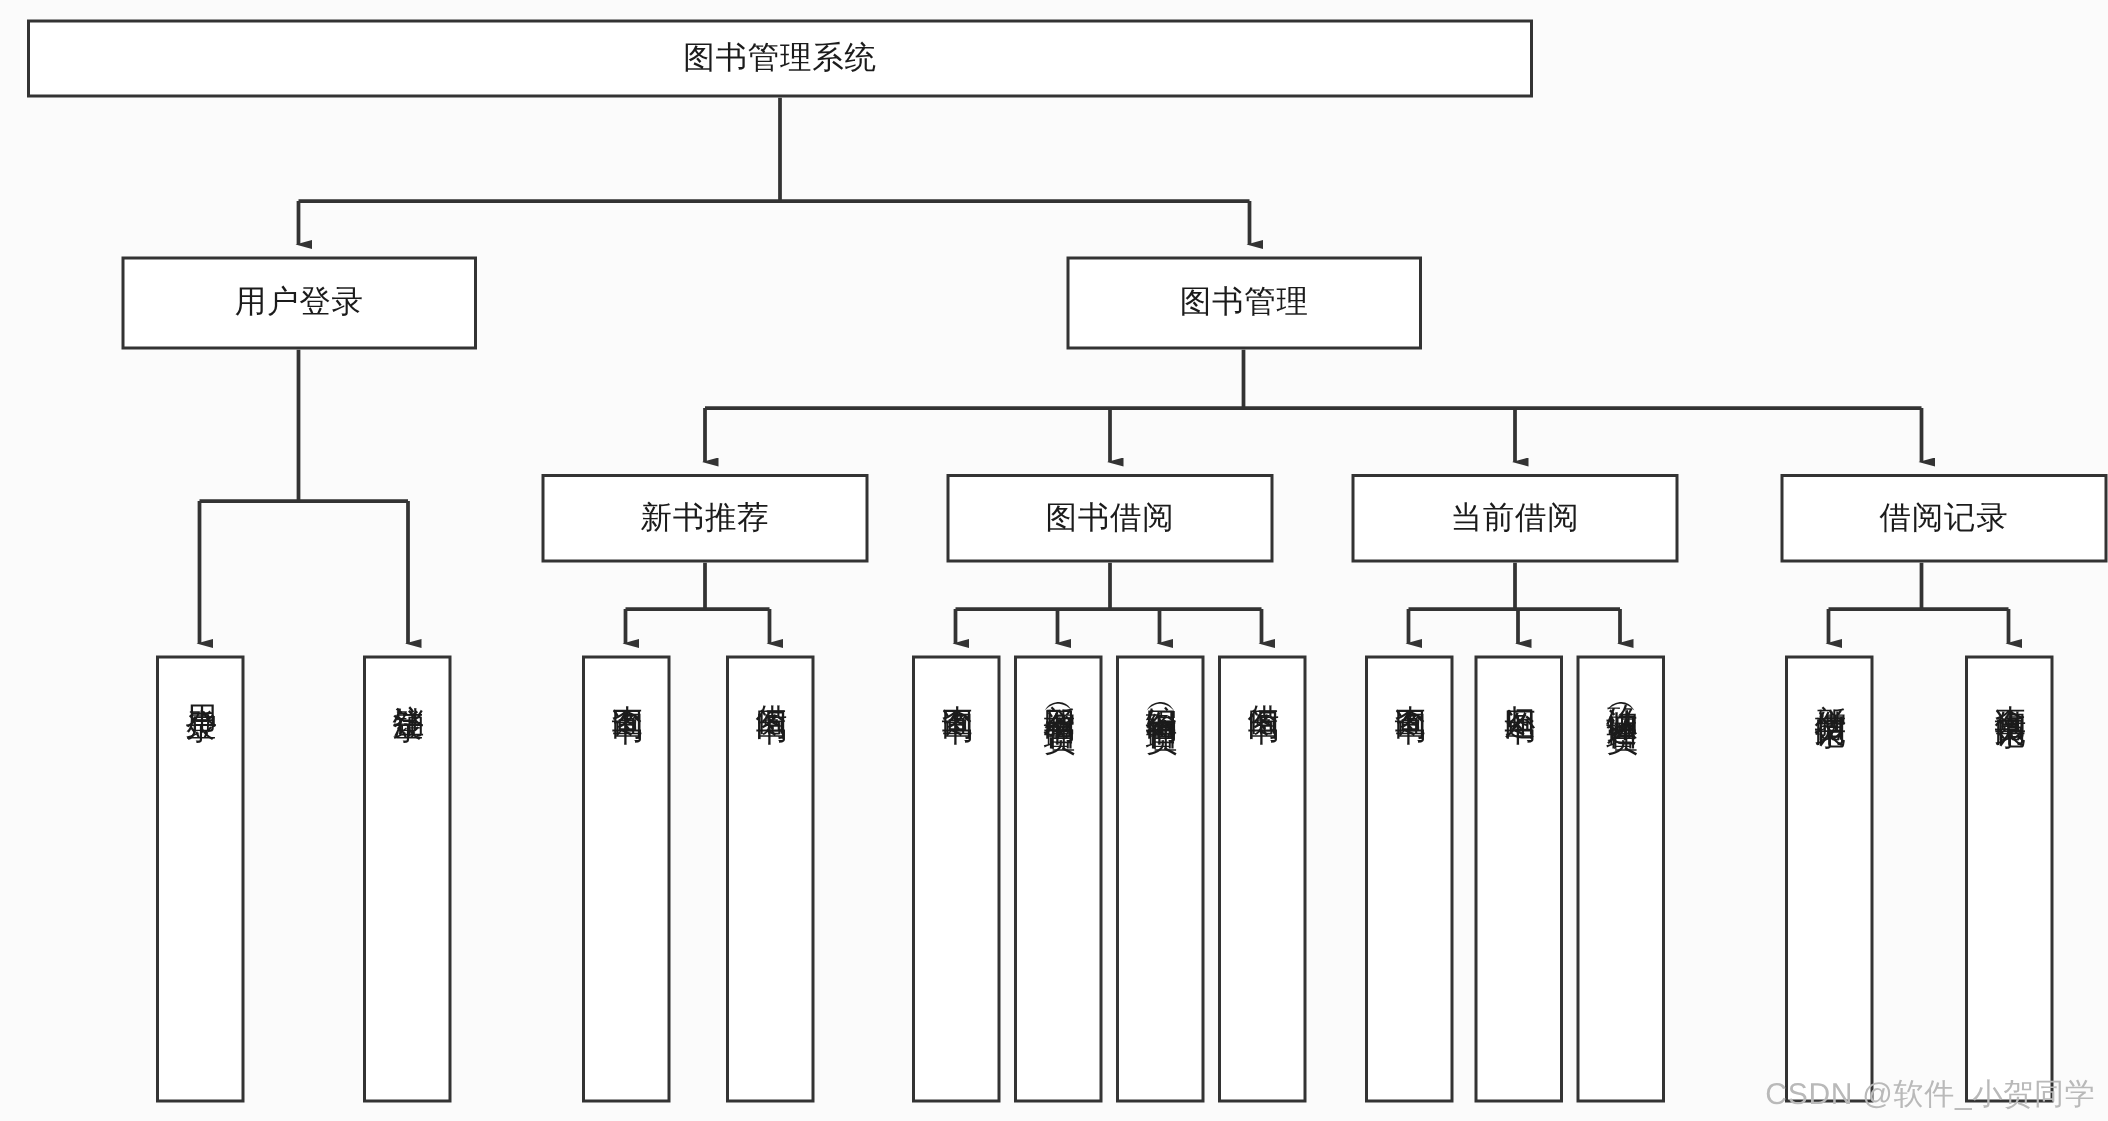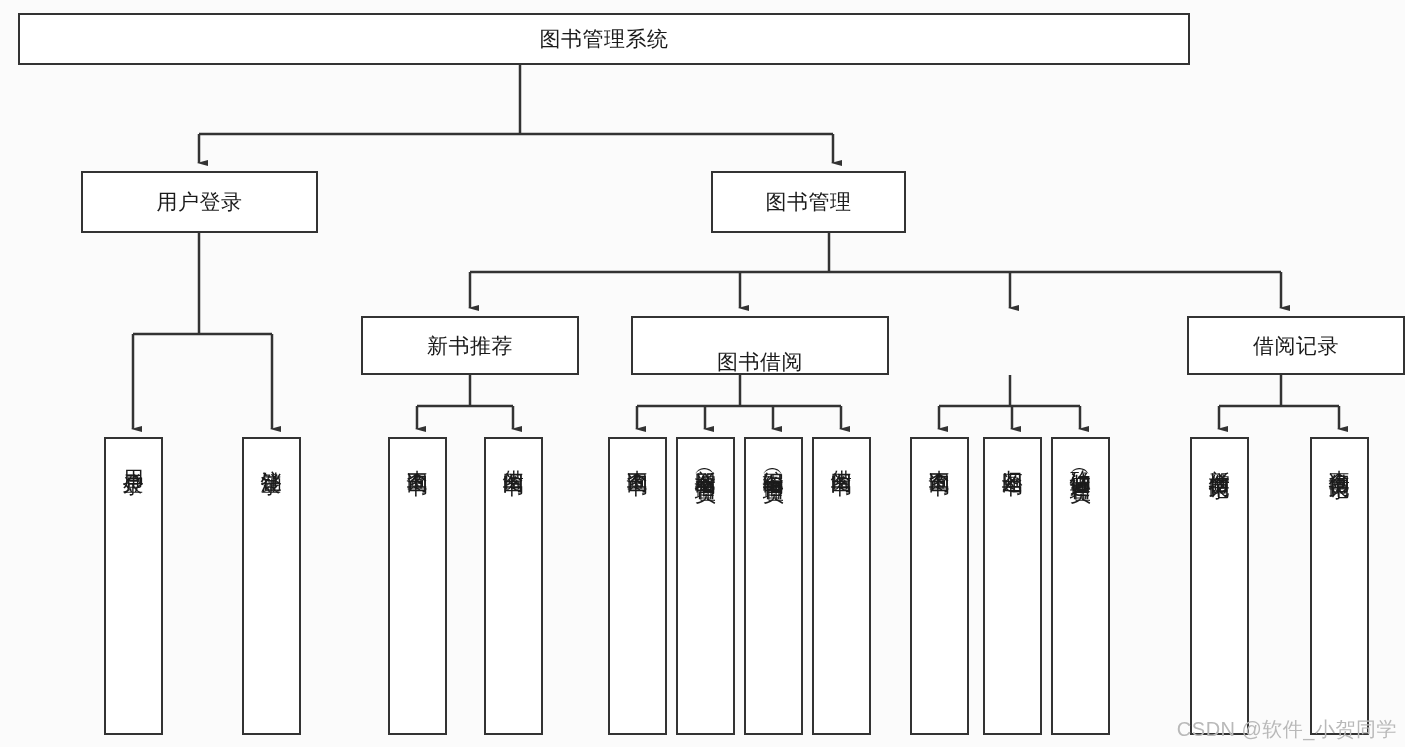--- a/index.html
+++ b/index.html
@@ -114,36 +114,39 @@
       <path d="M1012,406 L1012,429" marker-end="url(#arrow)"></path>
       <path d="M1080,406 L1080,429" marker-end="url(#arrow)"></path>
 
       <path d="M1281,375 L1281,406"></path>
       <path d="M1219,406 L1339,406"></path>
       <path d="M1219,406 L1219,429" marker-end="url(#arrow)"></path>
       <path d="M1339,406 L1339,429" marker-end="url(#arrow)"></path>
     </g>
   </svg>
 
-  <div class="node-box" id="root-node" style="left: 18px; top: 13px; width: 1172px; height: 52px;">
+  <div class="node-box" id="root-node" style="left: 18px; top: 13px; width: 1004px; height: 52px;">
     <span class="node-label-h">图书管理系统</span>
   </div>
 
   <div class="node-box" id="l2-0" style="left: 81px; top: 171px; width: 237px; height: 62px;">
     <span class="node-label-h">用户登录</span>
   </div>
-  <div class="node-box" id="l2-1" style="left: 711px; top: 171px; width: 195px; height: 62px;">
+  <div class="node-box" id="l2-1" style="left: 711px; top: 171px; width: 237px; height: 62px;">
     <span class="node-label-h">图书管理</span>
   </div>
 
   <div class="node-box" id="l3-0" style="left: 361px; top: 316px; width: 218px; height: 59px;">
     <span class="node-label-h">新书推荐</span>
   </div>
-  <div class="node-box" id="l3-1" style="left: 631px; top: 316px; width: 258px; height: 59px; align-items: flex-end;">
+  <div class="node-box" id="l3-1" style="left: 631px; top: 316px; width: 218px; height: 59px;">
     <span class="node-label-h">图书借阅</span>
+  </div>
+  <div class="node-box" id="l3-2" style="left: 901px; top: 316px; width: 218px; height: 59px;">
+    <span class="node-label-h">当前借阅</span>
   </div>
   <div class="node-box" id="l3-3" style="left: 1172px; top: 316px; width: 218px; height: 59px; margin-left: 15px;">
     <span class="node-label-h">借阅记录</span>
   </div>
 
   <div class="node-box vertical" id="leaf-0" style="left: 104px; top: 437px; width: 59px; height: 298px;">
     <span class="node-label-v">用户登录</span>
   </div>
   <div class="node-box vertical" id="leaf-1" style="left: 242px; top: 437px; width: 59px; height: 298px;">
     <span class="node-label-v">注销登录</span>

